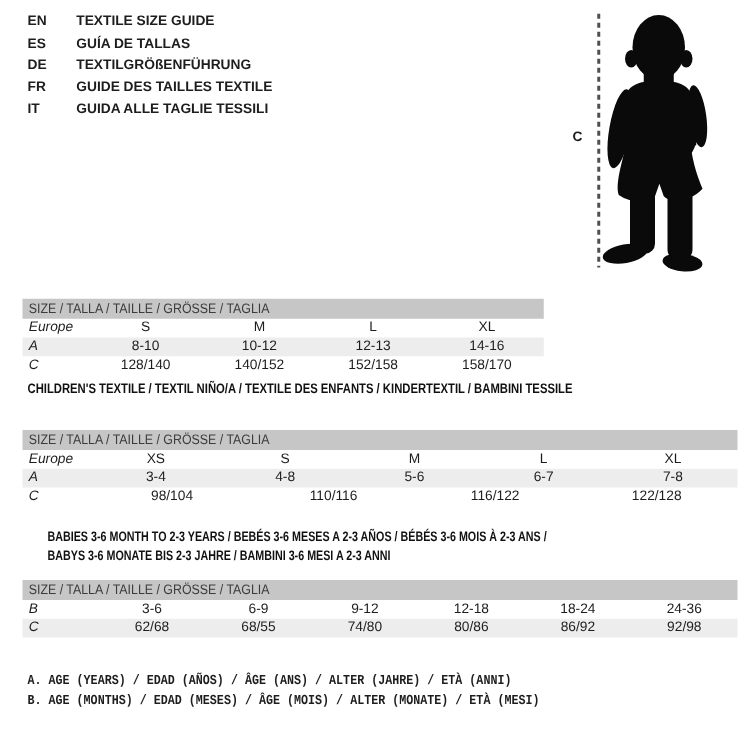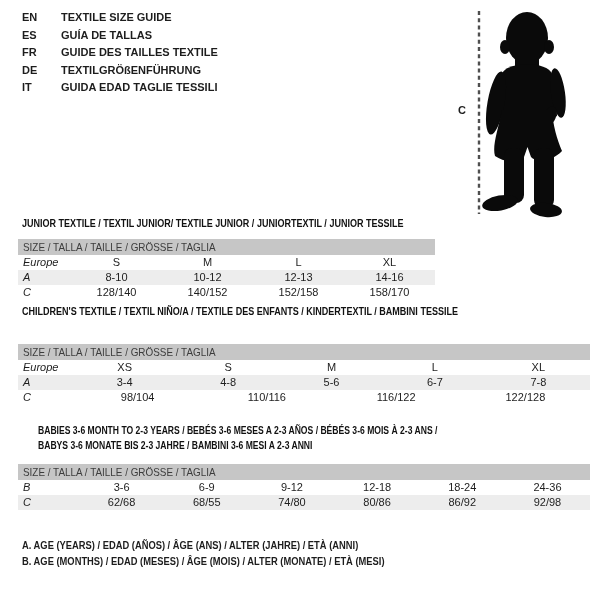--- a/index.html
+++ b/index.html
@@ -40,48 +40,48 @@
     color:var(--bar_text,#3c3c3c);padding-left:5px;white-space:nowrap;overflow:hidden;
   }
   .trow{display:flex;height:15px;line-height:15px;}
   .trow.shaded{background:var(--row_stripe,#ededed);}
   .tlabel{padding-left:5px;white-space:nowrap;font-style:italic;}
   .table-1 .tlabel{width:48px;}
   .table-2 .tlabel{width:50px;}
   .table-3 .tlabel{width:56px;}
   .tcell{flex:1;text-align:center;white-space:nowrap;}
   
-  .legend{position:absolute;left:22px;top:538px;font-size:11px;font-weight:bold;line-height:15.5px;}
+  .legend{position:absolute;left:22px;top:538px;font-size:11px;font-weight:bold;line-height:15.5px;font-family:Liberation Mono, monospace;}
   .legend-line{white-space:nowrap;height:15.5px;}
 </style>
 </head>
 <body>
 
 <div class="page">
 
   <div class="lang-list">
     <div class="lang-row">
       <span class="lang-code">EN</span>
       <span class="lang-label">TEXTILE SIZE GUIDE</span>
     </div>
     <div class="lang-row">
       <span class="lang-code">ES</span>
       <span class="lang-label">GUÍA DE TALLAS</span>
     </div>
     <div class="lang-row">
+      <span class="lang-code">DE</span>
+      <span class="lang-label">TEXTILGRÖßENFÜHRUNG</span>
+    </div>
+    <div class="lang-row">
       <span class="lang-code">FR</span>
       <span class="lang-label">GUIDE DES TAILLES TEXTILE</span>
     </div>
     <div class="lang-row">
-      <span class="lang-code">DE</span>
-      <span class="lang-label">TEXTILGRÖßENFÜHRUNG</span>
-    </div>
-    <div class="lang-row">
       <span class="lang-code">IT</span>
-      <span class="lang-label">GUIDA EDAD TAGLIE TESSILI</span>
+      <span class="lang-label">GUIDA ALLE TAGLIE TESSILI</span>
     </div>
   </div>
 
   <div class="figure">
     <svg viewBox="0 0 140 215" width="140" height="215">
       <line x1="27" y1="5" x2="27" y2="208" stroke="#4f4f4f" stroke-width="2.4" stroke-dasharray="4 3.2"></line>
       <g fill="#0a0a0a">
         <ellipse cx="75" cy="32" rx="21" ry="26"></ellipse>
         <ellipse cx="53" cy="41" rx="5" ry="7"></ellipse>
         <ellipse cx="97" cy="41" rx="5" ry="7"></ellipse>
@@ -93,23 +93,20 @@
         <path d="M50,104 C46,124 40,140 43,150 C53,157 68,157 72,151 L75.5,141 L79,151 C84,157 101,155 110,145 C105,133 101,120 100,104 Z"></path>
         <rect x="52" y="142" width="20" height="55" rx="8"></rect>
         <rect x="82" y="142" width="20" height="60" rx="8"></rect>
         <ellipse cx="48" cy="197" rx="18" ry="7.5" transform="rotate(-10 48 197)"></ellipse>
         <ellipse cx="94" cy="204" rx="16" ry="7" transform="rotate(6 94 204)"></ellipse>
       </g>
     </svg>
     <span class="measure-label">C</span>
   </div>
 
-  <div class="section-title title-1">
-    <span class="cond82">JUNIOR TEXTILE / TEXTIL JUNIOR/ TEXTILE JUNIOR / JUNIORTEXTIL / JUNIOR TESSILE</span>
-  </div>
   <div class="size-table table-1">
     <div class="size-bar">
       <span class="cond90">SIZE / TALLA / TAILLE / GRÖSSE / TAGLIA</span>
     </div>
     <div class="trow">
       <span class="tlabel">Europe</span>
       <span class="tcell">S</span>
       <span class="tcell">M</span>
       <span class="tcell">L</span>
       <span class="tcell">XL</span>

